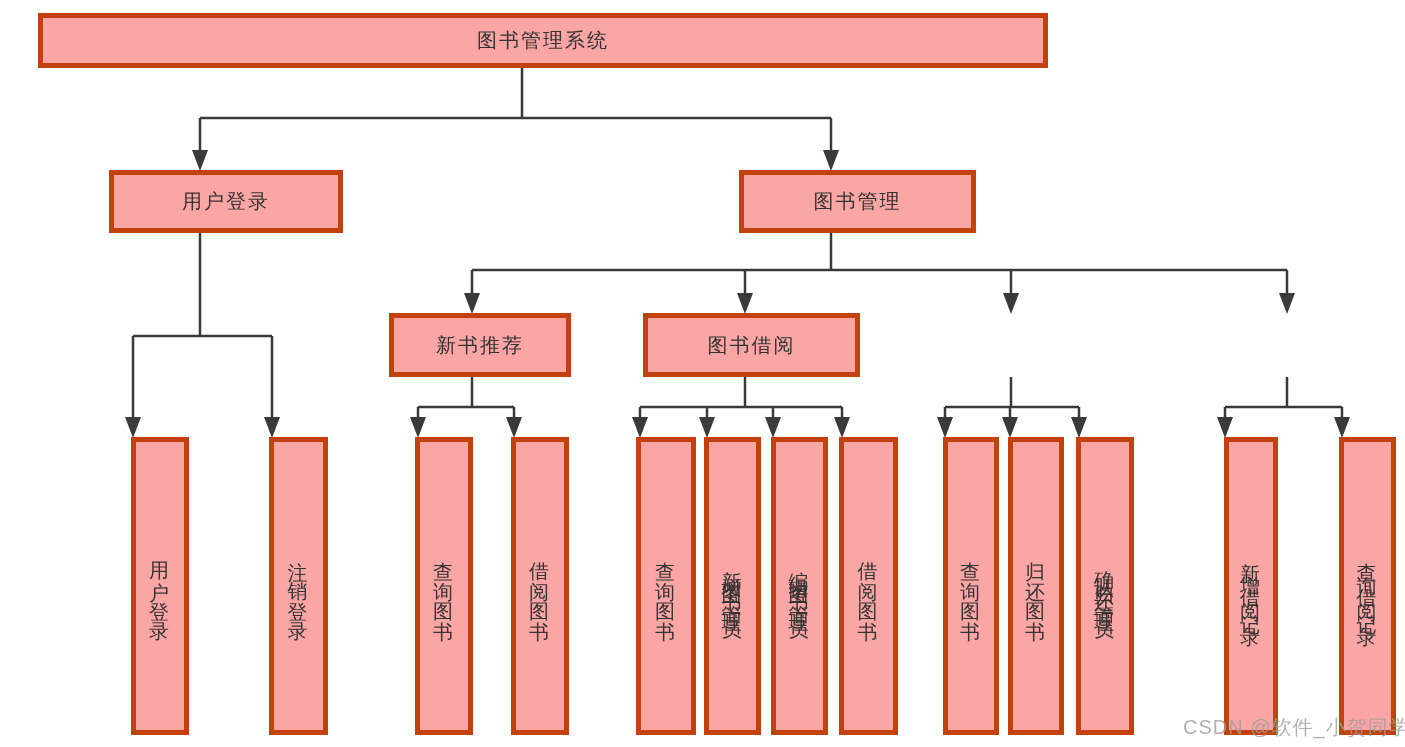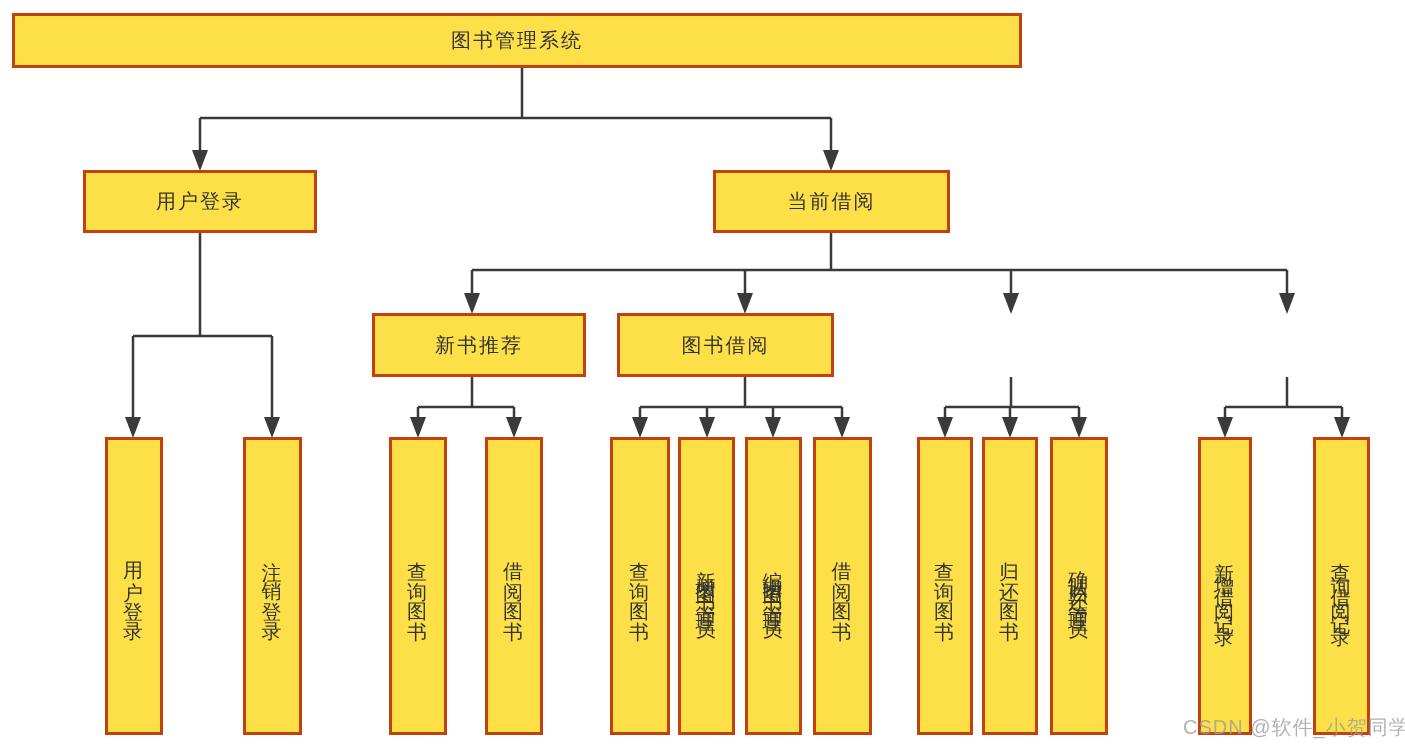--- a/index.html
+++ b/index.html
@@ -7,28 +7,29 @@
     position:relative;
     width:1405px;height:747px;
     background:#ffffff;
     font-family:"Liberation Sans","DejaVu Sans",sans-serif;
     overflow:hidden;
   }
   svg.wires{position:absolute;left:0;top:0;width:1405px;height:747px;}
   .box{
     position:absolute;
     box-sizing:border-box;
-    border:3px solid #c2410c;
-    background:#fde047;
+    border:5px solid #c2410c;
+    background:#fca5a5;
     display:flex;
     align-items:center;
     justify-content:center;
     color:#333333;
     font-size:20px;
     letter-spacing:2px;
+    margin-left:26px;
   }
   .box.v{
     writing-mode:vertical-rl;
     text-orientation:mixed;
   }
   .box.v.sp4{letter-spacing:20px;}
   .box.v.sp6{letter-spacing:13px;}
   .box.v.sp9{letter-spacing:7px;}
   .watermark{
     position:absolute;
@@ -80,31 +81,31 @@
   </svg>
 
   <div class="box h" style="left:12px;top:13px;width:1010px;height:55px">
     <span>图书管理系统</span>
   </div>
 
   <div class="box h" style="left:83px;top:170px;width:234px;height:63px">
     <span>用户登录</span>
   </div>
   <div class="box h" style="left:713px;top:170px;width:237px;height:63px">
-    <span>当前借阅</span>
+    <span>图书管理</span>
   </div>
 
   <div class="box v sp4" style="left:105px;top:437px;width:58px;height:298px">
     <span>用户登录</span>
   </div>
   <div class="box v sp4" style="left:243px;top:437px;width:59px;height:298px">
     <span>注销登录</span>
   </div>
 
-  <div class="box h" style="left:372px;top:313px;width:214px;height:64px">
+  <div class="box h" style="left:363px;top:313px;width:182px;height:64px">
     <span>新书推荐</span>
   </div>
   <div class="box h" style="left:617px;top:313px;width:217px;height:64px">
     <span>图书借阅</span>
   </div>
 
   <div class="box v sp4" style="left:389px;top:437px;width:58px;height:298px">
     <span>查询图书</span>
   </div>
   <div class="box v sp4" style="left:485px;top:437px;width:58px;height:298px">

